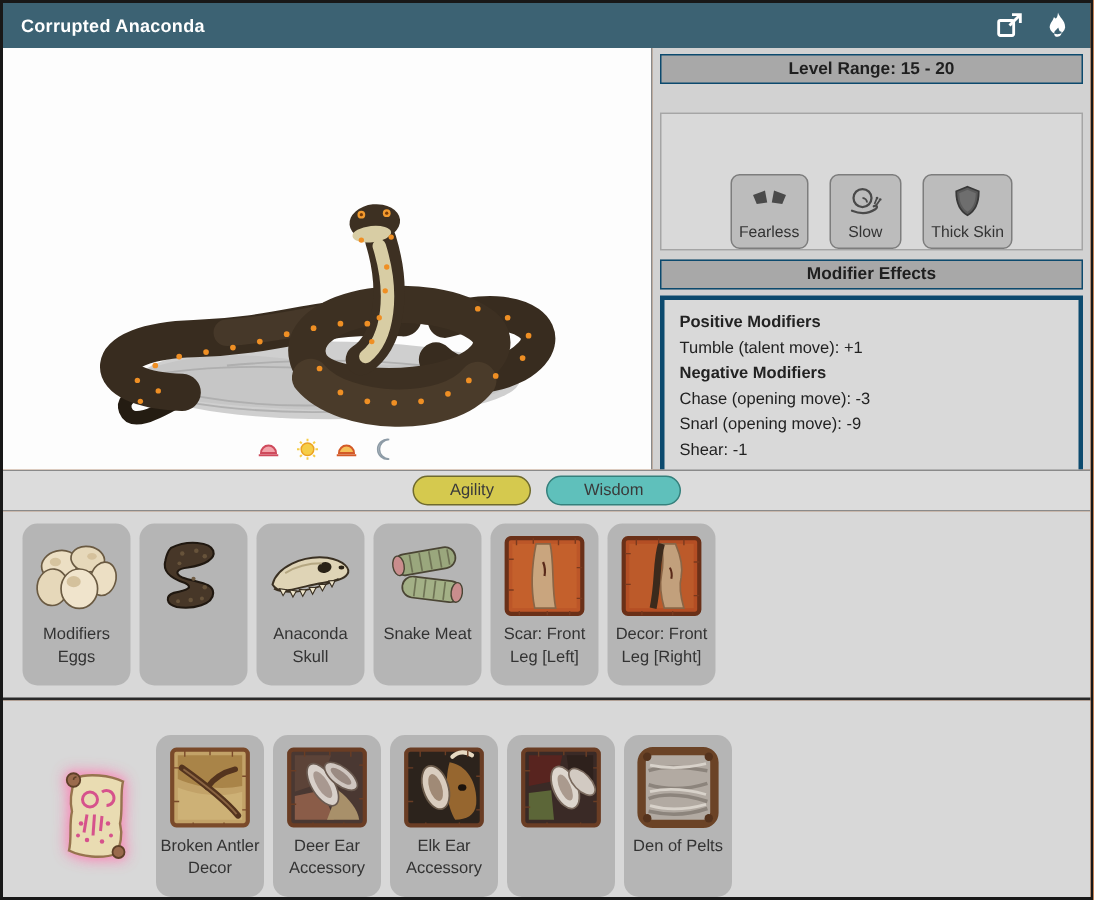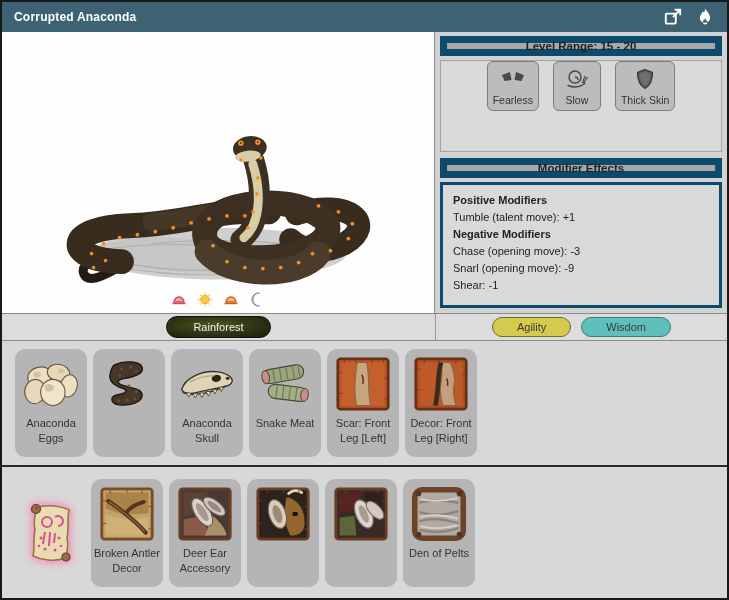--- a/index.html
+++ b/index.html
@@ -14,42 +14,42 @@
   .tb-icon { width:20px; height:20px; margin-left:12px; display:flex; align-items:center; justify-content:center; cursor:pointer; }
 
   
   .main { height:281px; display:flex; flex:0 0 auto; }
   .img-panel { width:433px; background:#fdfdfd; border-right:1px solid #8a8a8a; position:relative; overflow:hidden; }
   .snake-svg { position:absolute; left:0; top:0; width:100%; height:100%; }
   .tod-row { position:absolute; left:50%; bottom:6px; transform:translateX(-50%); display:flex; gap:10px; }
   .tod-row svg { width:16px; height:15px; }
 
   .right-panel { flex:1; background:#d2d2d2; display:flex; flex-direction:column; padding:4px 5px 5px; }
-  .bar-header { background:#a8a8a8; border:7px solid #0c4a6e; height:20px; display:flex; align-items:center; justify-content:center; font-size:11.5px; font-weight:bold; color:#1f1f1f; flex:0 0 auto; }
-  .traits-box { margin-top:4px; height:92px; background:#d9d9d9; border:1px solid #a5a5a5; display:flex; align-items:flex-start; justify-content:center; gap:14px; flex:0 0 auto; }
+  .bar-header { background:#a8a8a8; border:1px solid #0c4a6e; height:20px; display:flex; align-items:center; justify-content:center; font-size:11.5px; font-weight:bold; color:#1f1f1f; flex:0 0 auto; }
+  .traits-box { margin-top:19px; height:92px; background:#d9d9d9; border:1px solid #a5a5a5; display:flex; align-items:flex-end; justify-content:center; gap:14px; flex:0 0 auto; }
   .trait-btn { min-width:48px; background:#bcbcbc; border:1px solid #7d7d7d; border-radius:6px; padding:6px 5px 4px; display:flex; flex-direction:column; align-items:center; gap:4px; cursor:pointer; }
   .trait-btn svg { width:24px; height:22px; }
   .trait-label { font-size:10.5px; color:#333; white-space:nowrap; }
   .mod-bar { margin-top:6px; }
   .mods-panel { margin-top:4px; flex:1; background:#d9d9d9; border:3px solid #0c4a6e; padding:7px 10px; font-size:11px; color:#222; }
   .mods-panel div { line-height:17px; }
   .mod-head { font-weight:bold; }
 
   
   .strip { height:28px; background:#dcdcdc; border-top:1px solid #8a8a8a; border-bottom:1px solid #8a8a8a; display:flex; flex:0 0 auto; }
   .strip-left { width:434px; border-right:1px solid #9a9a9a; display:flex; align-items:center; justify-content:center; }
   .strip-right { flex:1; display:flex; align-items:center; justify-content:center; gap:10px; }
   .biome-pill { background:radial-gradient(ellipse at 45% 40%, #49551f 0%, #2e3414 55%, #171b0a 100%); color:#f2f2f2; font-size:11px; padding:4px 26px; border-radius:12px; border:1px solid #11140a; cursor:pointer; }
   .stat-pill { font-size:11px; color:#3a3a3a; padding:3px 24px; border-radius:11px; cursor:pointer; }
   .stat-agility { background:#d5c94e; border:1px solid #6f6a2e; }
   .stat-wisdom { background:#5fc0bb; border:1px solid #35807c; }
 
   
   .loot-row { height:126px; background:#d8d8d8; border-bottom:2px solid #2a2a2a; display:flex; align-items:center; padding-left:13px; gap:6px; flex:0 0 auto; }
-  .rewards-row { flex:1; background:#d8d8d8; display:flex; align-items:center; padding-left:17px; gap:6px; }
+  .rewards-row { flex:1; background:#d8d8d8; display:flex; align-items:flex-end; padding-left:30px; gap:6px; }
   .item-card { width:72px; height:108px; background:#b5b5b5; border-radius:10px; padding:6px 2px 4px; display:flex; flex-direction:column; align-items:center; cursor:pointer; flex:0 0 auto; }
   .item-art { width:62px; height:58px; display:flex; align-items:center; justify-content:center; }
   .item-art svg { width:60px; height:56px; }
   .item-label { font-size:11px; color:#333; text-align:center; line-height:15px; margin-top:3px; width:70px; }
   .scroll-slot { width:66px; height:108px; display:flex; align-items:center; justify-content:center; flex:0 0 auto; cursor:pointer; }
   .scroll-slot svg { width:54px; height:66px; filter:drop-shadow(0 0 5px #f08ab4) drop-shadow(0 0 2px #f5a8c8); }
 </style>
 </head>
 <body>
 
@@ -200,23 +200,20 @@
         <div>Tumble (talent move): +1</div>
         <div class="mod-head">Negative Modifiers</div>
         <div>Chase (opening move): -3</div>
         <div>Snarl (opening move): -9</div>
         <div>Shear: -1</div>
       </div>
     </div>
   </div>
 
   <div class="strip">
-    <div class="strip-left">
-      <span class="biome-pill">Rainforest</span>
-    </div>
     <div class="strip-right">
       <span class="stat-pill stat-agility">Agility</span>
       <span class="stat-pill stat-wisdom">Wisdom</span>
     </div>
   </div>
 
   <div class="loot-row">
     <div class="item-card">
       <span class="item-art">
         <svg viewBox="0 0 64 56">
@@ -225,21 +222,21 @@
               <ellipse cx="40" cy="16" rx="12" ry="9" fill="#e6d8ba" transform="rotate(10 40 16)"></ellipse>
               <ellipse cx="51" cy="30" rx="9" ry="12" fill="#ecdfc4" transform="rotate(14 51 30)"></ellipse>
               <ellipse cx="15" cy="36" rx="11" ry="13" fill="#e6d8ba" transform="rotate(6 15 36)"></ellipse>
               <ellipse cx="34" cy="37" rx="13" ry="14" fill="#f0e4cc"></ellipse>
             </g>
             <ellipse cx="30" cy="32" rx="5" ry="4" fill="#cdb890" opacity=".8"></ellipse>
             <ellipse cx="17" cy="18" rx="4" ry="3" fill="#cdb890" opacity=".7"></ellipse>
             <ellipse cx="43" cy="14" rx="3.4" ry="2.4" fill="#cdb890" opacity=".7"></ellipse>
           </svg>
       </span>
-      <span class="item-label">Anaconda Eggs</span>
+      <span class="item-label">Modifiers Eggs</span>
     </div>
     <div class="item-card">
       <span class="item-art">
         <svg viewBox="0 0 64 56">
             <path d="M16 8 C 28 2 44 4 46 10 C 48 16 40 20 28 22 C 20 23 18 26 24 29 C 36 33 46 33 46 40 C 46 48 32 52 20 50 C 12 48 12 42 18 40 C 28 38 32 36 26 33 C 14 29 10 24 12 17 C 13 12 14 10 16 8 Z" fill="#473728" stroke="#201810" stroke-width="1.5"></path>
             <g fill="#6b573d" opacity=".9">
               <circle cx="24" cy="12" r="1.6"></circle>
               <circle cx="34" cy="10" r="1.6"></circle>
               <circle cx="40" cy="14" r="1.6"></circle>
               <circle cx="22" cy="19" r="1.4"></circle>
@@ -440,20 +437,21 @@
               <line x1="47" y1="4" x2="47" y2="8"></line>
               <line x1="4" y1="16" x2="8" y2="16"></line>
               <line x1="4" y1="40" x2="8" y2="40"></line>
               <line x1="53" y1="22" x2="57" y2="22"></line>
               <line x1="53" y1="46" x2="57" y2="46"></line>
               <line x1="17" y1="55" x2="17" y2="58"></line>
               <line x1="41" y1="55" x2="41" y2="58"></line>
             </g>
           </svg>
       </span>
+      <span class="item-label">Elk Ear Accessory</span>
     </div>
     <div class="item-card">
       <span class="item-art">
         <svg viewBox="0 0 60 60">
             <rect x="3" y="3" width="54" height="54" rx="3" fill="#3a2a26" stroke="#6a3d24" stroke-width="3"></rect>
             <path d="M7 7 h24 l-4 18 -20 4 Z" fill="#58241f"></path>
             <path d="M7 34 l16 -2 2 21 H7 Z" fill="#5c6638"></path>
             <path d="M34 7 h19 v20 l-16 2 Z" fill="#2e211c"></path>
             <ellipse cx="33" cy="30" rx="8.5" ry="16" fill="#ddd6ce" stroke="#7a6a5e" stroke-width="1.3" transform="rotate(-24 33 30)"></ellipse>
             <ellipse cx="33" cy="30" rx="4" ry="10" fill="#aa9a8e" transform="rotate(-24 33 30)"></ellipse>

